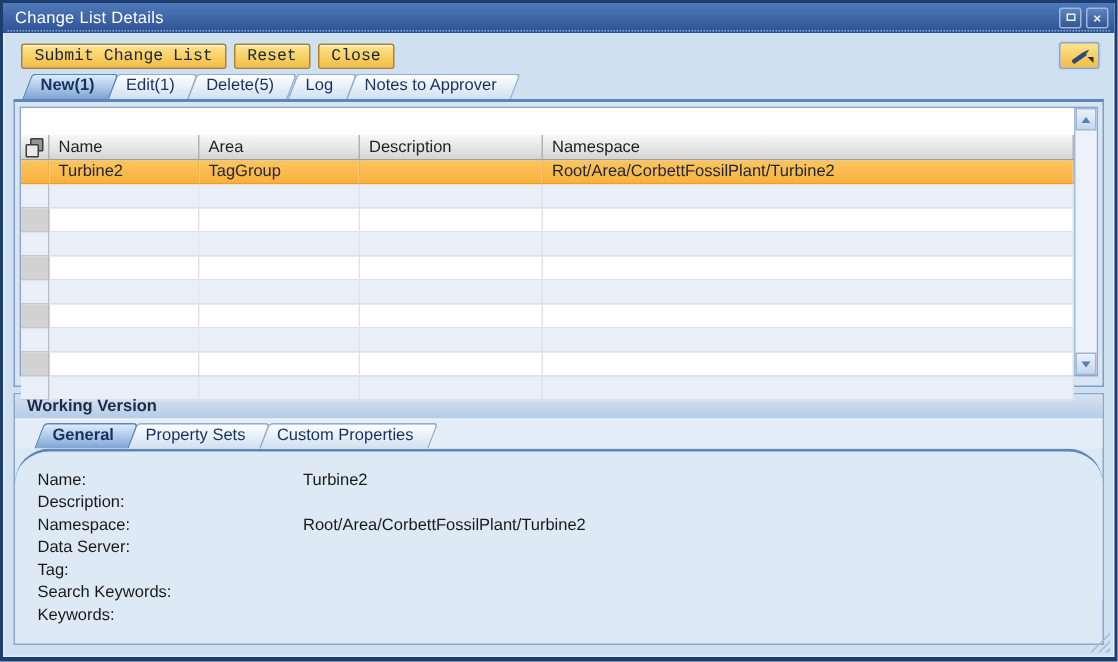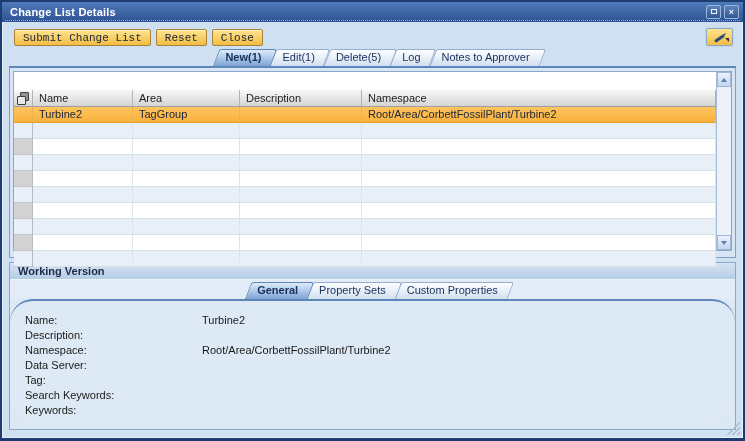--- a/index.html
+++ b/index.html
@@ -6,21 +6,21 @@
   html,body { width:745px; height:441px; }
   body { font-family:"Liberation Sans", sans-serif; font-size:11px; color:#1a1a1a; background:#fff; }
 
   #window { position:relative; width:745px; height:441px; background:#cfe0f0;
             border:2px solid #1d3c6f; border-bottom-width:3px;
             box-shadow: inset 0 0 0 1px #e6f0fa; overflow:hidden; }
 
   
   #titlebar { position:relative; height:20px; background:linear-gradient(#4f7ab9,#2e5294);
               display:flex; align-items:center; padding:0 4px 0 8px; }
-  #titlebar .title { color:#ffffff; font-weight:bold; letter-spacing:.2px; }
+  #titlebar .title { color:#ffffff; font-weight:normal; letter-spacing:.2px; }
   #titlebar::after { content:""; position:absolute; left:3px; right:3px; bottom:1px;
                      border-top:1px dotted #8fa9d9; }
   .winbtns { margin-left:auto; display:flex; gap:3px; position:relative; z-index:2; }
   .winbtn { width:15px; height:14px; background:linear-gradient(#5d84be,#33568f);
             border:1px solid #9db8dd; border-radius:2px; color:#eaf1fb;
             font-size:9px; line-height:12px; text-align:center; font-weight:bold; cursor:pointer; }
   .winbtn .sq { display:inline-block; width:6px; height:5px; border:1px solid #eaf1fb; margin-bottom:1px; }
 
   
   #toolbar { position:relative; height:27px; padding:7px 10px 0 12px; display:flex; gap:5px; }
@@ -32,21 +32,21 @@
                  border-radius:2px; box-shadow:0 0 0 1px #c8d8ec; cursor:pointer; }
   .pencil { position:absolute; left:7px; top:8px; width:11px; height:3px;
             background:#2c4a77; transform:rotate(-35deg); border-radius:1px; }
   .pencil::after { content:""; position:absolute; right:-3px; top:0;
                    border-top:1.5px solid transparent; border-bottom:1.5px solid transparent;
                    border-left:3px solid #2c4a77; }
   .drop-tri { position:absolute; right:3px; bottom:3px; width:0; height:0;
               border-left:4px solid transparent; border-top:4px solid #333; }
 
   
-  .tabstrip { position:relative; display:flex; height:17px; padding-left:14px;justify-content:center; }
+  .tabstrip { position:relative; display:flex; height:17px; padding-left:14px; }
   .tab { position:relative; height:17px; line-height:17px; padding:0 15px 0 11px;
          color:#17305e; cursor:pointer; z-index:1; white-space:nowrap; }
   .tab::before { content:""; position:absolute; top:0; bottom:0; left:2px; right:2px;
                  transform:skewX(-21deg); background:linear-gradient(#fdfeff,#d2e0f0);
                  border:1px solid #94accd; border-bottom:none; border-radius:3px 3px 0 0; z-index:-1; }
   .tab + .tab { margin-left:-5px; }
   .tab.active { font-weight:bold; z-index:3; }
   .tab.active::before { background:linear-gradient(#dcebfa 0%, #a9c5e6 55%, #7da3d3 100%);
                         border-color:#5e86b8; }
   .tab span { position:relative; }

